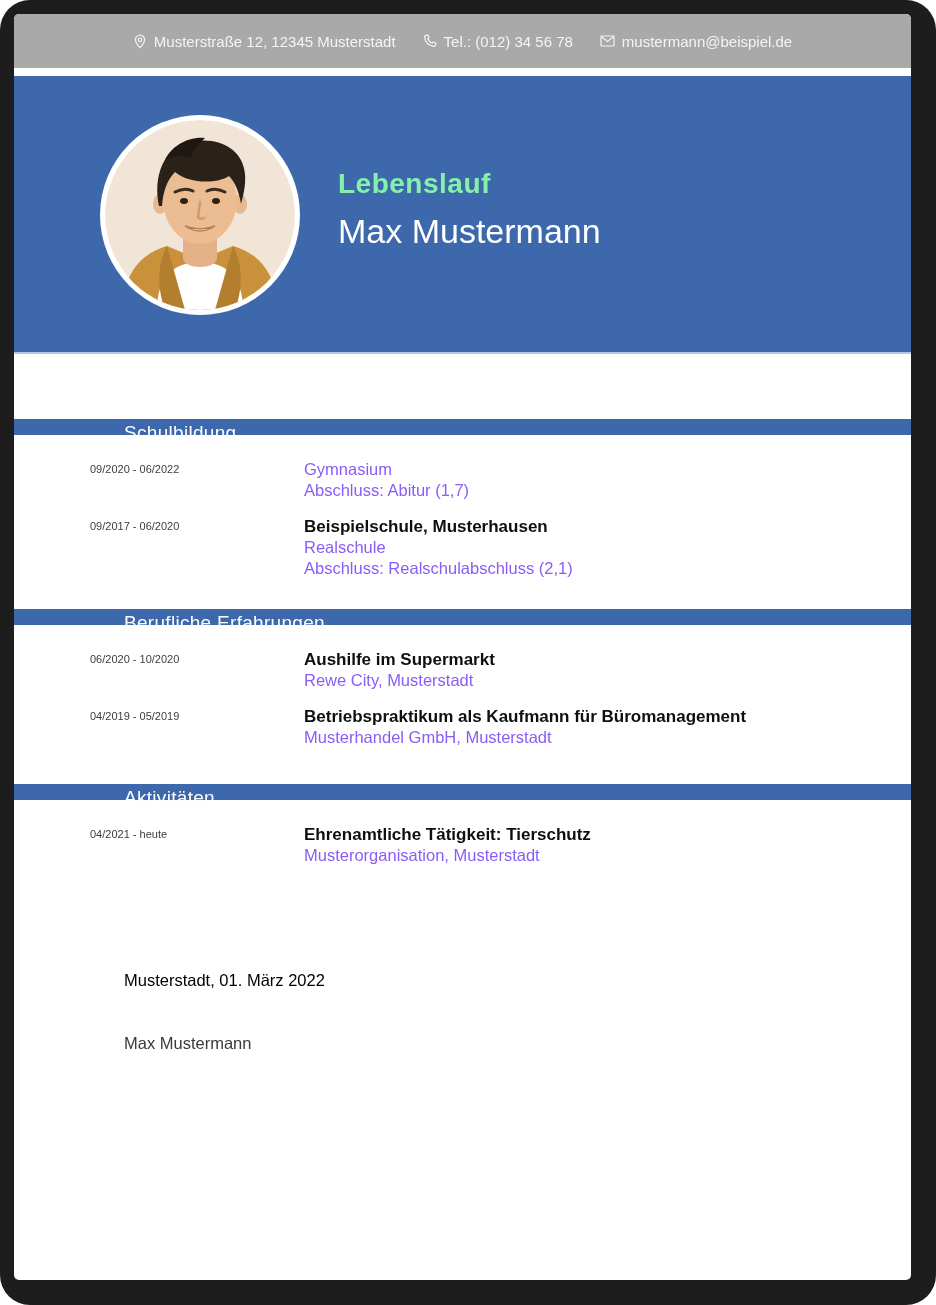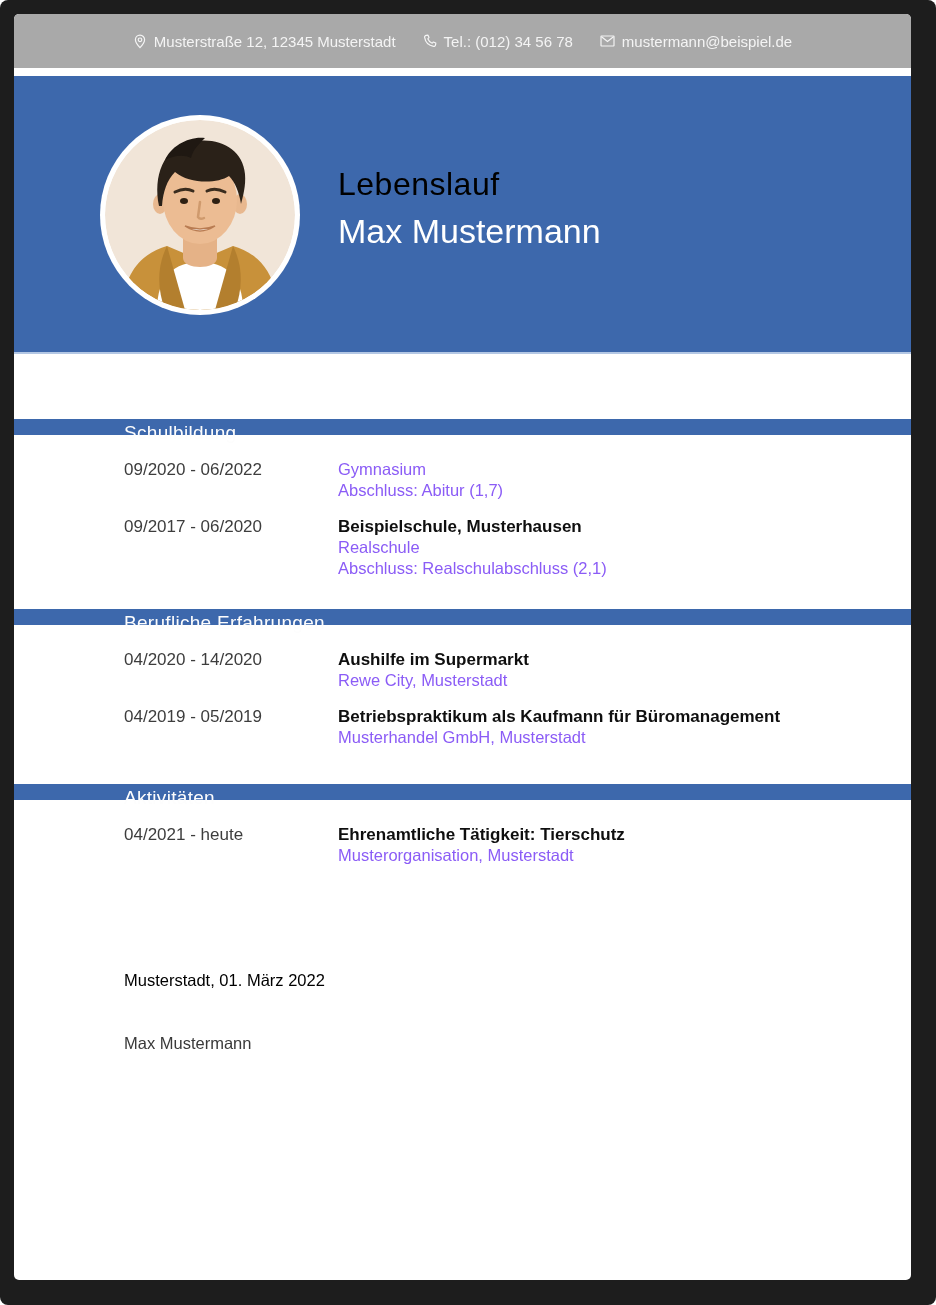--- a/index.html
+++ b/index.html
@@ -7,21 +7,21 @@
   body{
     width:936px;height:1305px;
     font-family:"Liberation Sans","DejaVu Sans",sans-serif;
     -webkit-font-smoothing:antialiased;
   }
   
   .frame{
     box-sizing:border-box;
     width:936px;height:1305px;
     background:#1d1d1d;
-    border-radius:8px;
+    border-radius:30px;
     padding:14px 25px 25px 14px;
   }
   .page{
     position:relative;
     width:897px;height:1266px;
     background:#ffffff;
     border-radius:5px;
     overflow:hidden;
   }
 
@@ -49,21 +49,21 @@
   .photo-ring{
     position:absolute;left:86px;top:39px;
     width:190px;height:190px;
     background:#ffffff;
     border-radius:50%;
     padding:5px;
   }
   .photo-ring svg{display:block;border-radius:50%;}
   .hero-text{position:absolute;left:324px;top:88px;}
   .doc-type{
-    font-size:32px;font-weight:400;color:#000000;
+    font-size:28px;font-weight:700;color:#86efac;
     line-height:40px;letter-spacing:.5px;
   }
   .person-name{
     font-size:34px;font-weight:500;color:#ffffff;
     line-height:42px;margin-top:6px;
   }
 
   .hero-after-gap{height:65px;}
 
   
@@ -75,22 +75,22 @@
   }
   .section-body{padding-top:24px;}
   .section:nth-child(1) .section-body{padding-bottom:30px;}
   .section:nth-child(2) .section-body{padding-bottom:36px;}
   .section:nth-child(3) .section-body{padding-bottom:32px;}
   .section:nth-child(4) .section-body{padding-top:26px;padding-bottom:0;}
 
   .entry{display:flex;margin-bottom:15px;}
   .entry:last-child{margin-bottom:0;}
   .entry-period{
-    margin-left:110px;width:214px;flex:0 0 214px;
-    font-size:17px;color:#3d3d3d;line-height:21px;
+    margin-left:76px;width:214px;flex:0 0 214px;
+    font-size:11px;color:#3d3d3d;line-height:21px;
   }
   .entry-details{flex:1;padding-right:40px;}
   .entry-title{
     font-size:17px;font-weight:700;color:#0f0f0f;line-height:21px;
   }
   .entry-line{
     font-size:16.5px;color:#8b5cf6;line-height:21px;
   }
 
   
@@ -212,21 +212,21 @@
                 <div class="entry-line">Abschluss: Realschulabschluss (2,1)</div>
               </div>
   </div>
 </div>
   </div>
 
   <div class="section">
     <div class="section-bar">Berufliche Erfahrungen</div>
     <div class="section-body">
   <div class="entry">
-    <div class="entry-period">04/2020 - 14/2020</div>
+    <div class="entry-period">06/2020 - 10/2020</div>
     <div class="entry-details">
       <div class="entry-title">Aushilfe im Supermarkt</div>
     <div class="entry-line">Rewe City, Musterstadt</div>
               </div>
   </div>
 
   <div class="entry">
     <div class="entry-period">04/2019 - 05/2019</div>
     <div class="entry-details">
       <div class="entry-title">Betriebspraktikum als Kaufmann für Büromanagement</div>

